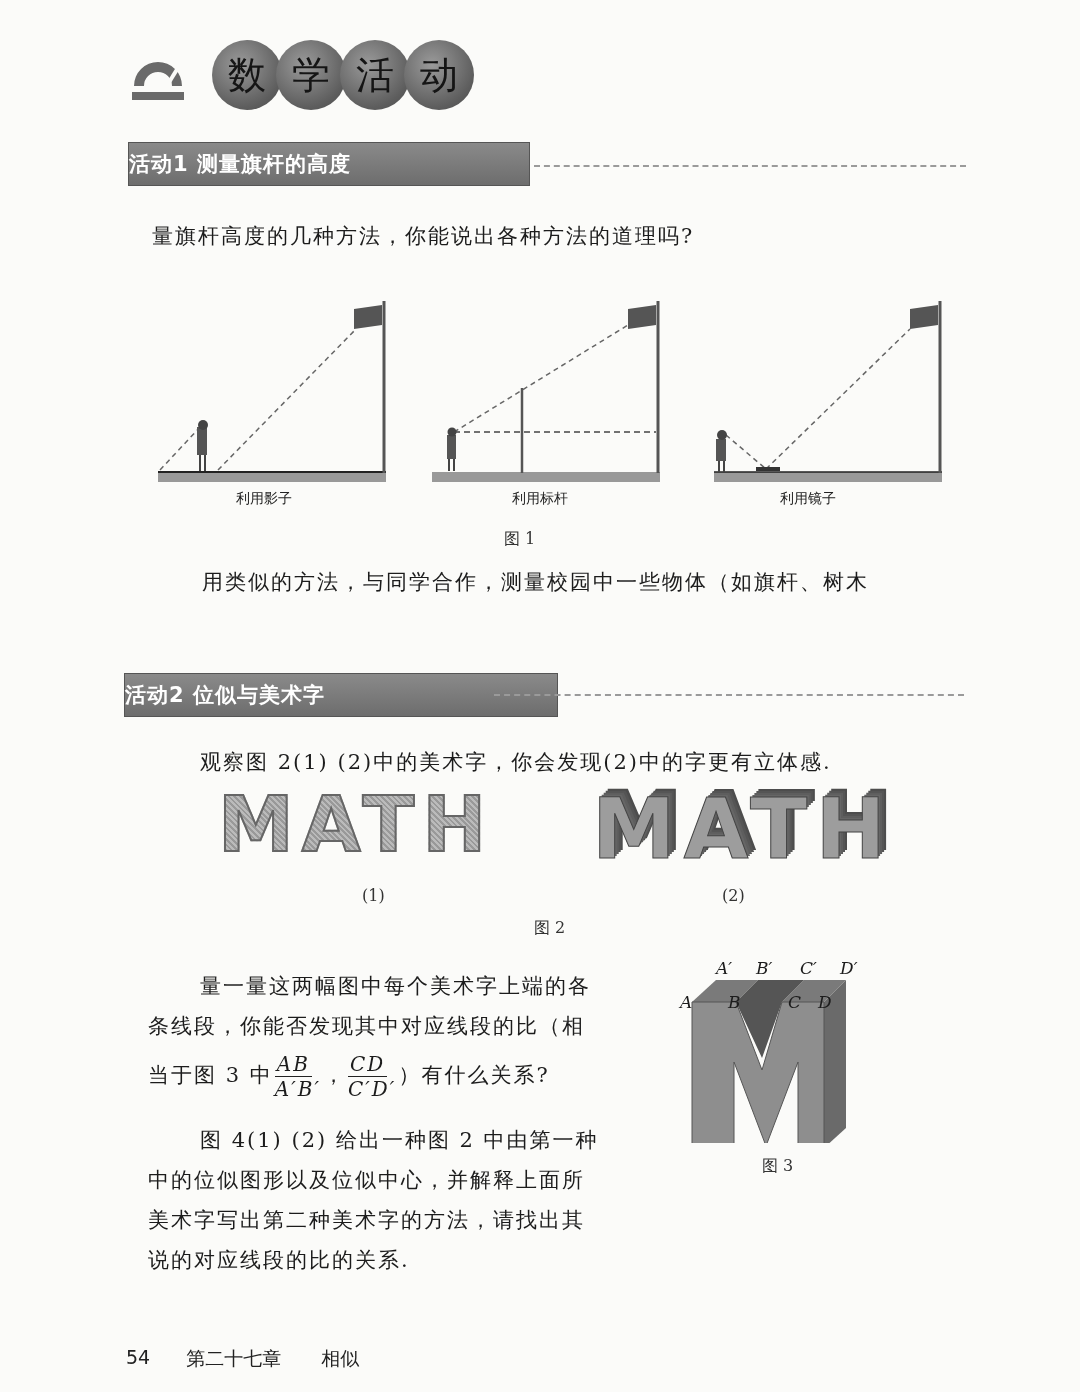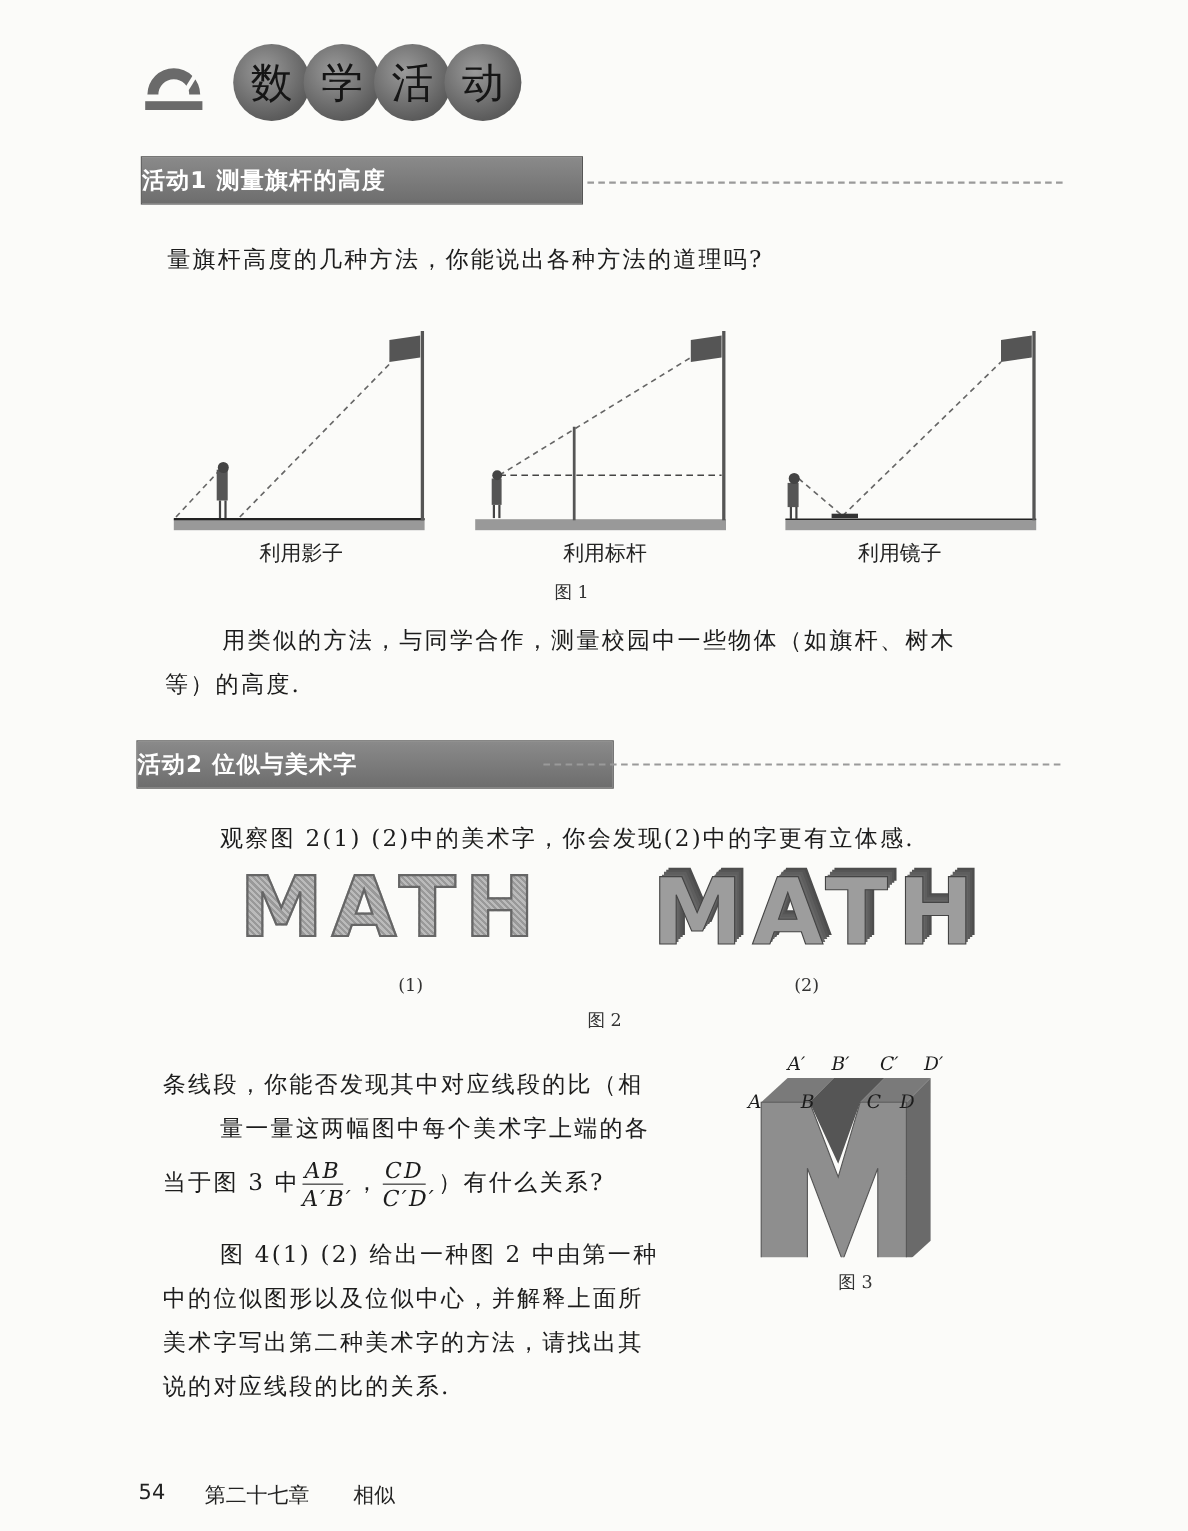--- a/index.html
+++ b/index.html
@@ -22,21 +22,21 @@
   .section-banner {
     height:44px; display:flex; align-items:center;
     background:linear-gradient(#8a8a8a,#6d6d6d);
     color:#fff; font-family:"DejaVu Sans",sans-serif; font-weight:bold;
     font-size:21px; letter-spacing:1px; box-sizing:border-box;
     border:1px solid #555;
   }
   .banner-dash { border-top:2px dashed #9a9a9a; height:0; }
   .para { font-size:21px; line-height:40px; letter-spacing:2px; }
   .para .indent { display:inline-block; width:52px; }
-  .caption { font-size:19px; font-family:"DejaVu Sans",sans-serif; color:#222; }
+  .caption { font-size:14px; font-family:"DejaVu Sans",sans-serif; color:#222; }
   .fig-label { font-size:16px; color:#333; }
   .math-word {
     font-family:"DejaVu Sans",sans-serif; font-weight:bold;
     letter-spacing:8px; color:#a8a8a8;
   }
   .math1 {
     font-size:76px; -webkit-text-stroke:2px #666;
     color:transparent;
     background:repeating-linear-gradient(45deg,#bbb 0 2px,#999 2px 4px);
     -webkit-background-clip:text; background-clip:text;
@@ -116,39 +116,38 @@
     <line x1="10" y1="166" x2="10" y2="177" stroke="#444" stroke-width="2"></line>
   </g>
 </svg>
 <div class="abs caption" style="left:236px;top:490px;">利用影子</div>
 <div class="abs caption" style="left:512px;top:490px;">利用标杆</div>
 <div class="abs caption" style="left:780px;top:490px;">利用镜子</div>
 <div class="abs fig-label" style="left:504px;top:529px;">图 1</div>
 
 <div class="abs para" style="left:150px;top:562px;width:820px;">
   <div><span class="indent"></span><span>用类似的方法，与同学合作，测量校园中一些物体（如旗杆、树木</span></div>
-  <div><span>等）的高度.</span></div>
 </div>
 
 <div class="abs section-banner" style="left:124px;top:673px;width:434px;">
   <span>活动2  位似与美术字</span>
 </div>
 <div class="abs banner-dash" style="left:494px;top:694px;width:470px;"></div>
 
 <div class="abs para" style="left:200px;top:742px;">观察图 2(1) (2)中的美术字，你会发现(2)中的字更有立体感.</div>
 
 <div class="abs math-word math1" style="left:218px;top:780px;">MATH</div>
 <div class="abs math-word math2" style="left:592px;top:780px;">MATH</div>
 <div class="abs fig-label" style="left:362px;top:886px;">(1)</div>
 <div class="abs fig-label" style="left:722px;top:886px;">(2)</div>
 <div class="abs fig-label" style="left:534px;top:918px;">图 2</div>
 
 <div class="abs para" style="left:148px;top:966px;width:500px;">
+  <div><span class="indent"></span><span>量一量这两幅图中每个美术字上端的各</span></div>
   <div><span>条线段，你能否发现其中对应线段的比（相</span></div>
-  <div><span class="indent"></span><span>量一量这两幅图中每个美术字上端的各</span></div>
   <div style="margin-top:6px;">
     <span>当于图 3 中</span><span class="frac">
         <span class="num">AB</span>
         <span>A′B′</span>
       </span><span>，</span><span class="frac">
         <span class="num">CD</span>
         <span>C′D′</span>
       </span><span>）有什么关系?</span>
   </div>
 </div>

